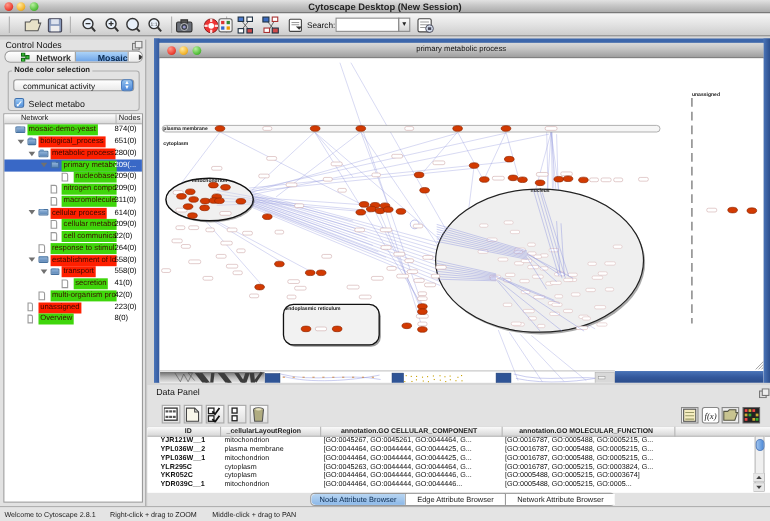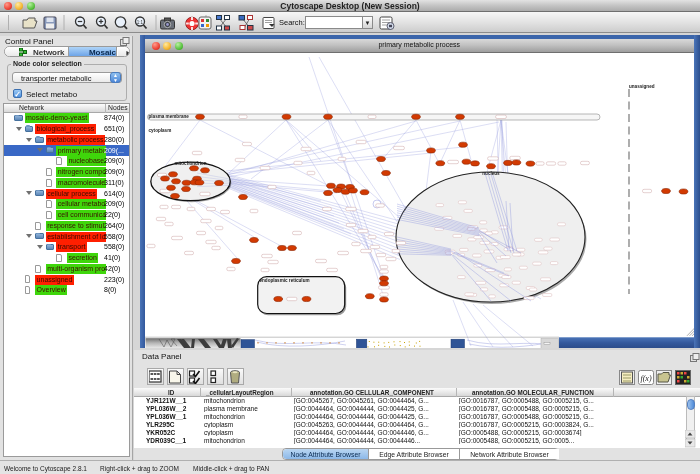--- a/index.html
+++ b/index.html
@@ -188,41 +188,41 @@
 </div>
 
 <div id="mtitle" class="abs">
   <span class="light" style="left:4px; background:radial-gradient(circle at 35% 30%,#ff9a8a,#ee4437 60%,#b32013);"></span>
   <span class="light" style="left:15px; background:radial-gradient(circle at 35% 30%,#ffe9a0,#f5b732 60%,#c0831a);"></span>
   <span class="light" style="left:27px; background:radial-gradient(circle at 35% 30%,#b8f0a0,#59c23f 60%,#2f8f1d);"></span>
   <div class="t">Cytoscape Desktop (New Session)</div>
 </div>
 
 <div id="cpanel" class="abs">
-  <div class="hdr">Control Panel</div>
+  <div class="hdr">Control Nodes</div>
   <svg class="abs" style="left:120px;top:1px;" width="10" height="9" viewBox="0 0 10 9">
     <rect x="0.5" y="2.5" width="6" height="6" fill="none" stroke="#777"></rect>
     <rect x="3" y="0.5" width="6" height="6" fill="#eee" stroke="#777"></rect>
   </svg>
   <div id="tabs">
     <div class="seg" style="left:0; width:63px; background:linear-gradient(#fff,#e9e9e9); text-align:left; padding-left:28px;">Network</div>
     <div class="seg" style="left:63px; width:49px; background:linear-gradient(#aed4f8 , #6da4e8); border-left:1px solid #9a9a9a; border-right:1px solid #9a9a9a; color:#0a2a50;">Mosaic</div>
     <div class="seg" style="left:113px; width:13px; background:linear-gradient(#fff,#e9e9e9); font-size:6px; line-height:12px;">▶</div>
   </div>
   <svg class="abs" style="left:19px;top:12px;" width="8" height="8" viewBox="0 0 8 8">
     <line x1="2" y1="1.5" x2="6" y2="4" stroke="#2a2" stroke-width="0.8"></line>
     <line x1="2" y1="6.5" x2="6" y2="4" stroke="#2a2" stroke-width="0.8"></line>
     <rect x="0.5" y="0" width="3" height="3" fill="#3b3" stroke="#161"></rect>
     <rect x="0.5" y="5" width="3" height="3" fill="#3b3" stroke="#161"></rect>
     <rect x="4.5" y="2.5" width="3" height="3" fill="#3b3" stroke="#161"></rect>
   </svg>
   <div id="groupbox"></div>
   <div id="grouplbl">Node color selection</div>
   <div id="combo">
-        <span class="txt">transporter metabolic</span>
+        <span class="txt">communicat activity</span>
         <span class="spin">▲<br>▼</span>
       </div>
   <div id="check">✓</div>
       <div id="checklbl">Select metabo</div>
 </div>
 <div id="treewrap" class="abs" style="left:3px; top:103px; width:127px; height:354px; background:#fff; border:1px solid #9a9a9a;"></div>
 <div id="treehead" class="abs" style="left:4px; top:104px; width:125px;">
       <span class="h1">Network</span>
       <span class="div"></span>
       <span class="h2">Nodes</span>

